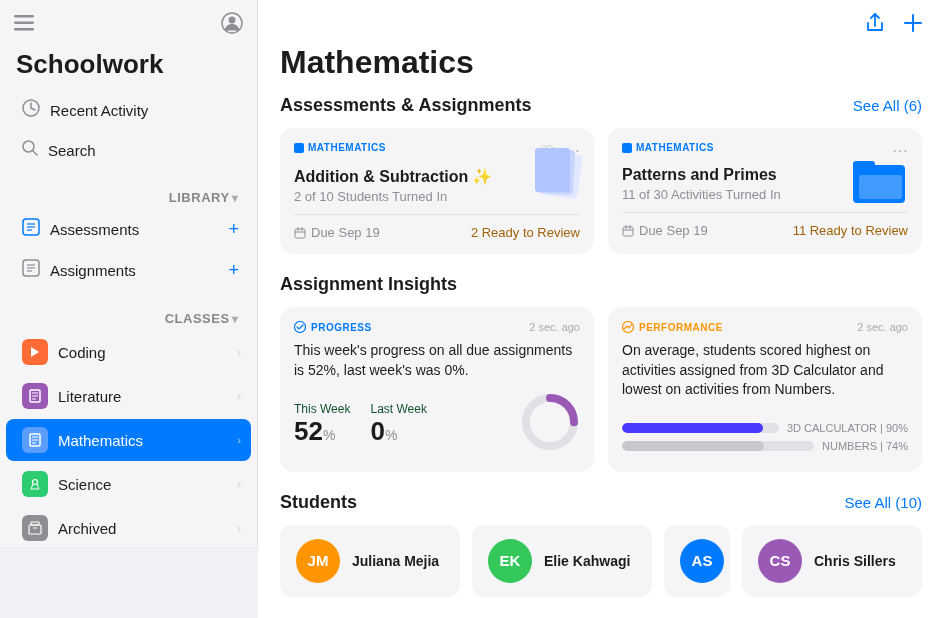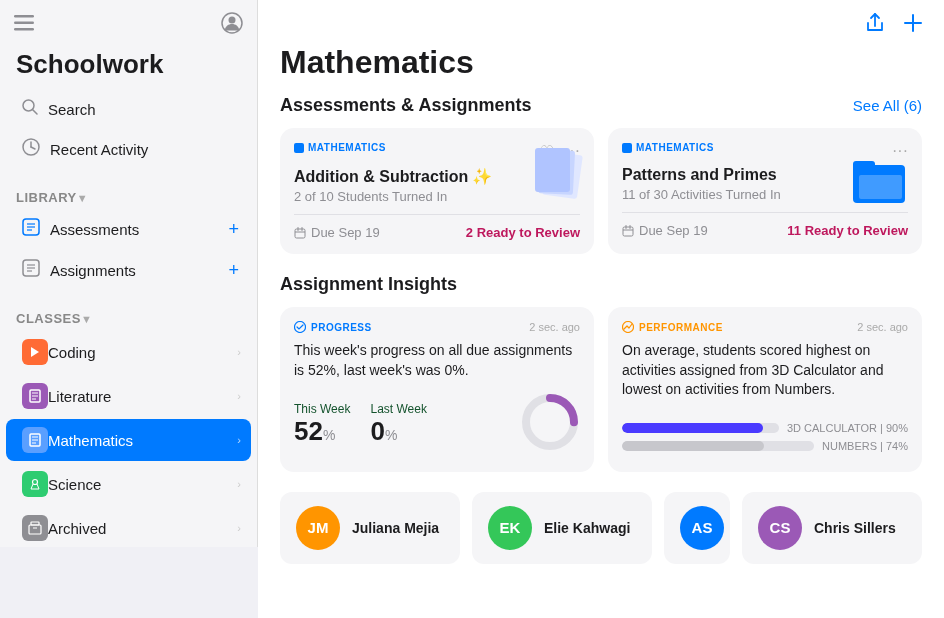--- a/index.html
+++ b/index.html
@@ -45,32 +45,33 @@
       border-radius: 8px;
       margin: 1px 6px;
       color: #1c1c1e;
       font-size: 15px;
     }
     .sidebar-section-item .icon { font-size: 17px; }
     .sidebar-divider { height: 1px; background: #ddd; margin: 6px 0; }
     .sidebar-section-header {
       display: flex;
       align-items: center;
-      justify-content: flex-start;
+      justify-content: flex-end;
       padding: 8px 16px 4px;
       font-size: 13px;
       font-weight: 600;
       color: #888;
       text-transform: uppercase;
       letter-spacing: 0.5px;
     }
     .sidebar-section-header .chevron { font-size: 11px; color: #aaa; }
     .sidebar-class-item {
       display: flex;
       align-items: center;
+      gap: 10px;
       padding: 8px 10px 8px 16px;
       cursor: pointer;
       border-radius: 8px;
       margin: 1px 6px;
       color: #1c1c1e;
       font-size: 15px;
     }
     .sidebar-class-item.active { background: #007aff; color: #fff; }
     .sidebar-class-item .class-icon { width: 26px; height: 26px; border-radius: 6px; display: flex; align-items: center; justify-content: center; font-size: 14px; }
     .sidebar-class-item .class-label { flex: 1; font-size: 15px; font-weight: 500; }
@@ -131,21 +132,21 @@
       min-height: 110px;
       position: relative;
       overflow: hidden;
     }
     .card-top { display: flex; align-items: flex-start; justify-content: space-between; margin-bottom: 6px; }
     .card-subject { font-size: 10px; font-weight: 600; color: #007aff; letter-spacing: 0.5px; text-transform: uppercase; display: flex; align-items: center; gap: 4px; }
     .card-title { font-size: 16px; font-weight: 600; color: #1c1c1e; margin-bottom: 3px; }
     .card-subtitle { font-size: 13px; color: #8e8e93; }
     .card-footer { display: flex; align-items: center; justify-content: space-between; margin-top: 10px; padding-top: 10px; border-top: 1px solid #e0e0e5; }
     .card-due { font-size: 13px; color: #8e8e93; display: flex; align-items: center; gap: 5px; }
-    .card-review { font-size: 13px; color: #be185d; font-weight: 700; }
+    .card-review { font-size: 13px; color: #a16207; font-weight: 400; }
     .card-icons { display: flex; gap: 10px; color: #aaa; font-size: 16px; }
     .card-thumbnail {
       position: absolute; right: 14px; top: 22px;
       width: 55px; height: 55px; display: flex; align-items: center; justify-content: center;
     }
 
     
     .insights-row { display: flex; gap: 14px; margin-bottom: 20px; }
     .insight-card {
       flex: 1; background: #f5f5f7; border-radius: 14px; padding: 14px;
@@ -204,37 +205,37 @@
           <circle cx="11" cy="8" r="3.5" fill="#8e8e93"></circle>
           <path d="M3.5 18.5 C4.5 14 7.5 12 11 12 C14.5 12 17.5 14 18.5 18.5" fill="#8e8e93"></path>
         </svg>
     </button>
   </div>
 
   <div class="sidebar-title">Schoolwork</div>
 
   <div class="sidebar-section-item">
     <span class="icon">
-      <svg width="16" height="16" viewBox="0 0 16 16">
-          <circle cx="6.5" cy="6.5" r="5.5" fill="none" stroke="#8e8e93" stroke-width="1.5"></circle>
-          <line x1="10.5" y1="10.5" x2="15" y2="15" stroke="#8e8e93" stroke-width="1.5" stroke-linecap="round"></line>
-        </svg>
-    </span>
-    <span>Search</span>
-  </div>
-
-  <div class="sidebar-section-item">
-    <span class="icon">
       <svg width="18" height="18" viewBox="0 0 18 18">
           <circle cx="9" cy="9" r="8" fill="none" stroke="#8e8e93" stroke-width="1.5"></circle>
           <line x1="9" y1="4" x2="9" y2="9" stroke="#8e8e93" stroke-width="1.5" stroke-linecap="round"></line>
           <line x1="9" y1="9" x2="13" y2="11" stroke="#8e8e93" stroke-width="1.5" stroke-linecap="round"></line>
         </svg>
     </span>
     <span>Recent Activity</span>
+  </div>
+
+  <div class="sidebar-section-item">
+    <span class="icon">
+      <svg width="16" height="16" viewBox="0 0 16 16">
+          <circle cx="6.5" cy="6.5" r="5.5" fill="none" stroke="#8e8e93" stroke-width="1.5"></circle>
+          <line x1="10.5" y1="10.5" x2="15" y2="15" stroke="#8e8e93" stroke-width="1.5" stroke-linecap="round"></line>
+        </svg>
+    </span>
+    <span>Search</span>
   </div>
 
   <div class="sidebar-divider"></div>
 
   <div class="sidebar-section-header">
     <span>Library</span>
     <span class="chevron">▼</span>
   </div>
 
   <div class="library-item-row">
@@ -500,20 +501,24 @@
           <div class="perf-bar-row">
             <div class="perf-bar-track">
               <div class="perf-bar-fill gray" style="width:74%"></div>
             </div>
             <span class="perf-bar-label">NUMBERS | 74%</span>
           </div>
         </div>
       </div>
     </div>
 
+    <div class="section-header">
+      <span class="section-title">Students</span>
+      <span class="see-all-link">See All (10)</span>
+    </div>
 
     <div class="students-row">
       <div class="student-card">
         <div class="avatar" style="background:#ff9500">JM</div>
         <span class="student-name">Juliana Mejia</span>
       </div>
       <div class="student-card">
         <div class="avatar" style="background:#34c759">EK</div>
         <span class="student-name">Elie Kahwagi</span>
       </div>

